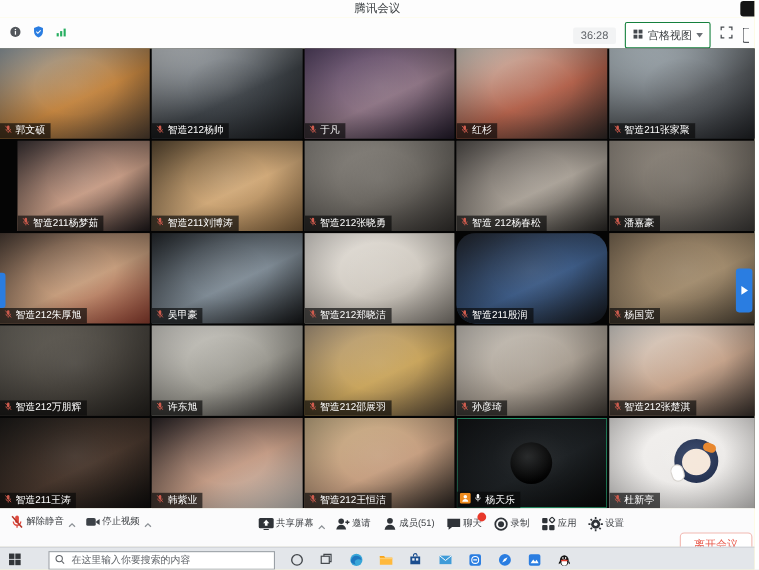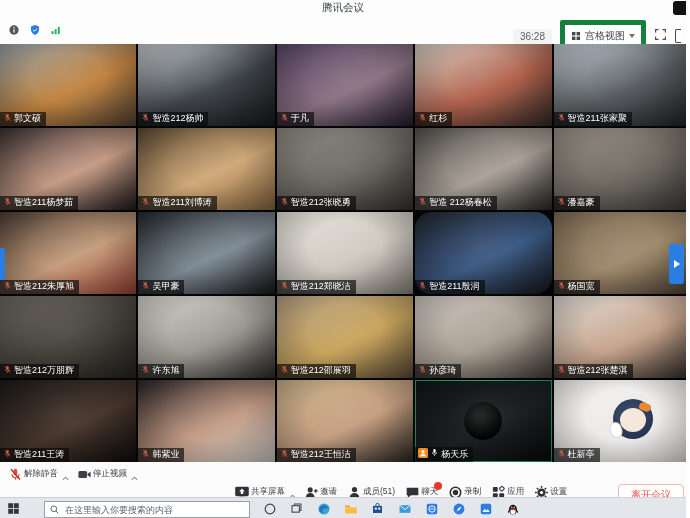--- a/index.html
+++ b/index.html
@@ -6,21 +6,21 @@
   .screen{position:relative;width:686px;height:518px;overflow:hidden;
     font-family:"Liberation Sans","DejaVu Sans",sans-serif;background:#fef9c3;}
   
   .titlebar{position:absolute;top:0;left:0;right:0;height:16px;background:#fdfdfd;
     display:flex;align-items:center;justify-content:center;}
   .titlebar .title{font-size:10.5px;color:#3c4043;}
   .menubar{position:absolute;top:16px;left:0;right:0;height:28px;background:#fdfdfd;}
   .mb-left{position:absolute;left:8px;top:6px;display:flex;align-items:center;gap:9px;}
   .mb-right{position:absolute;right:5px;top:4px;display:flex;align-items:center;gap:8px;}
   .timer-box{font-size:10px;color:#5f6368;background:#f2f3f4;border-radius:2px;padding:2px 7px;}
-  .view-btn{display:flex;align-items:center;gap:4px;border:5px solid #15803d;border-radius:2px;
+  .view-btn{display:flex;align-items:center;gap:4px;border:1px solid #15803d;border-radius:2px;
     background:#fff;padding:2px 6px;cursor:default;}
   .view-btn .vlabel{font-size:10px;color:#3c4043;}
   .caret-down{width:0;height:0;border-left:3.5px solid transparent;border-right:3.5px solid transparent;
     border-top:4px solid #6b7075;}
   .clipped-icon{width:5px;height:12px;border:1.5px solid #45494e;border-right:none;border-radius:2px 0 0 2px;}
   .corner-widget{position:absolute;top:1px;right:0;width:13px;height:14px;background:#141414;border-radius:3px 0 0 3px;}
   
   .grid-area{position:absolute;top:44px;left:0;width:690px;height:418px;background:#050505;
     display:grid;grid-template-columns:repeat(5,1fr);grid-template-rows:repeat(5,1fr);gap:2px;}
   .tile{position:relative;overflow:hidden;}
@@ -40,21 +40,21 @@
   .avatar-acc2{position:absolute;left:2px;top:26px;width:10px;height:14px;border-radius:5px;background:#ffffff;
     box-shadow:0 0 0 1px #d8d4cf;transform:rotate(-18deg);}
   .page-next{position:absolute;right:2px;top:244px;width:15px;height:40px;background:#2a7de1;
     border-radius:3px;display:flex;align-items:center;justify-content:center;z-index:5;}
   .page-next .tri{width:0;height:0;border-top:4.5px solid transparent;border-bottom:4.5px solid transparent;
     border-left:6px solid #fff;}
   .page-prev{position:absolute;left:0;top:248px;width:5px;height:32px;background:#2a7de1;border-radius:0 3px 3px 0;z-index:5;}
   
   .meetbar{position:absolute;top:462px;left:0;right:0;height:35px;background:#fbfbfc;}
   .tb-left{position:absolute;left:5px;top:2px;display:flex;align-items:flex-start;gap:4px;}
-  .tb-mid{position:absolute;left:231px;top:20px;display:flex;align-items:flex-start;gap:4px;}
+  .tb-mid{position:absolute;left:231px;top:4px;display:flex;align-items:flex-start;gap:4px;}
   .tool{display:flex;align-items:center;gap:1px;padding:2px 3px;cursor:default;position:relative;}
   .tool .ticon{height:16px;display:flex;align-items:center;}
   .tool .tlabel{font-size:8.5px;color:#3b3e42;white-space:nowrap;}
   .chev{margin-top:5px;}
   .badge-dot{position:absolute;top:0;right:-1px;width:8px;height:8px;border-radius:50%;background:#e8382a;}
   .leave-btn{position:absolute;right:2px;top:22px;background:#fff;border:1px solid #f2b9b2;border-radius:4px;
     color:#e8584a;font-size:10px;padding:3px 12px;cursor:default;}
   
   .taskbar{position:absolute;top:497px;left:0;right:0;height:21px;background:#e3e6ea;
     border-top:1px solid #cfd3d8;display:flex;align-items:center;gap:0;}
@@ -165,21 +165,21 @@
         <span class="nlabel">
           <span><svg viewBox="0 0 16 16" width="9" height="9">
               <rect x="6" y="1.8" width="4" height="7.4" rx="2" fill="#d05c4e"></rect>
               <path d="M4.2 7.6a3.8 3.8 0 0 0 7.6 0" fill="none" stroke="#d05c4e" stroke-width="1.2"></path>
               <line x1="8" y1="11.6" x2="8" y2="14" stroke="#d05c4e" stroke-width="1.2"></line>
               <line x1="3.4" y1="2.4" x2="12.6" y2="13.4" stroke="#d05c4e" stroke-width="1.4"></line>
             </svg></span>
           <span>智造211张家聚</span>
         </span>
       </div>
-      <div class="tile" style="background: linear-gradient(155deg, rgb(59, 51, 53) 0%, rgb(197, 155, 133) 55%, rgb(33, 27, 29) 100%);">
+      <div class="tile" style="background: linear-gradient(155deg, rgb(59, 51, 53) 0%, rgb(197, 155, 133) 55%, rgb(33, 27, 29) 100%); margin-left: 16px;">
         <span class="nlabel">
           <span><svg viewBox="0 0 16 16" width="9" height="9">
               <rect x="6" y="1.8" width="4" height="7.4" rx="2" fill="#d05c4e"></rect>
               <path d="M4.2 7.6a3.8 3.8 0 0 0 7.6 0" fill="none" stroke="#d05c4e" stroke-width="1.2"></path>
               <line x1="8" y1="11.6" x2="8" y2="14" stroke="#d05c4e" stroke-width="1.2"></line>
               <line x1="3.4" y1="2.4" x2="12.6" y2="13.4" stroke="#d05c4e" stroke-width="1.4"></line>
             </svg></span>
           <span>智造211杨梦茹</span>
         </span>
       </div>

